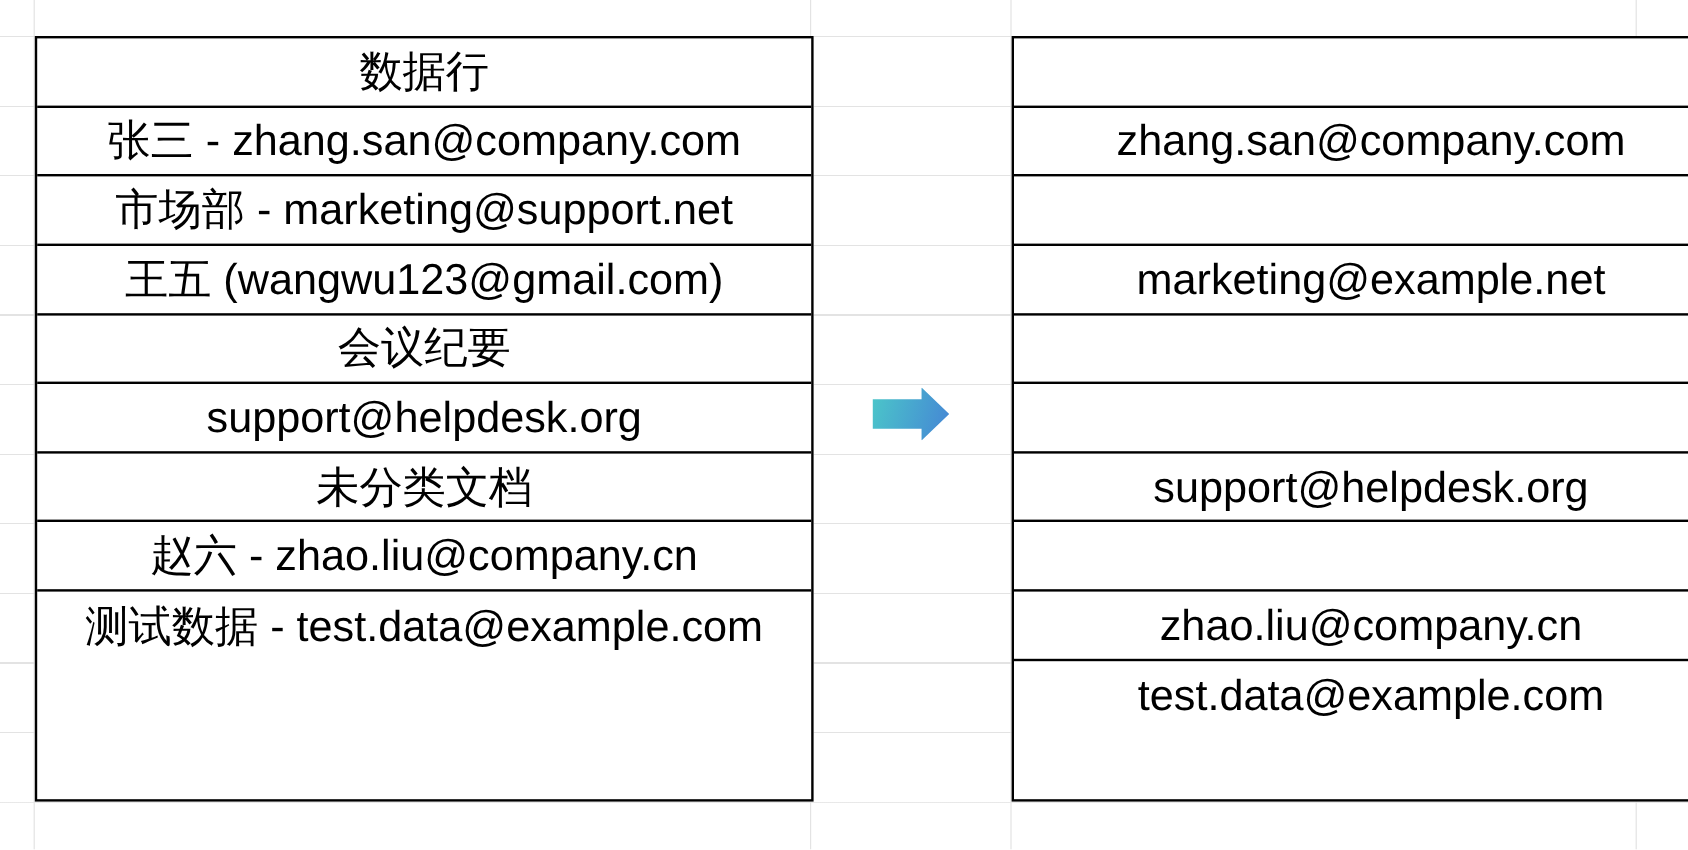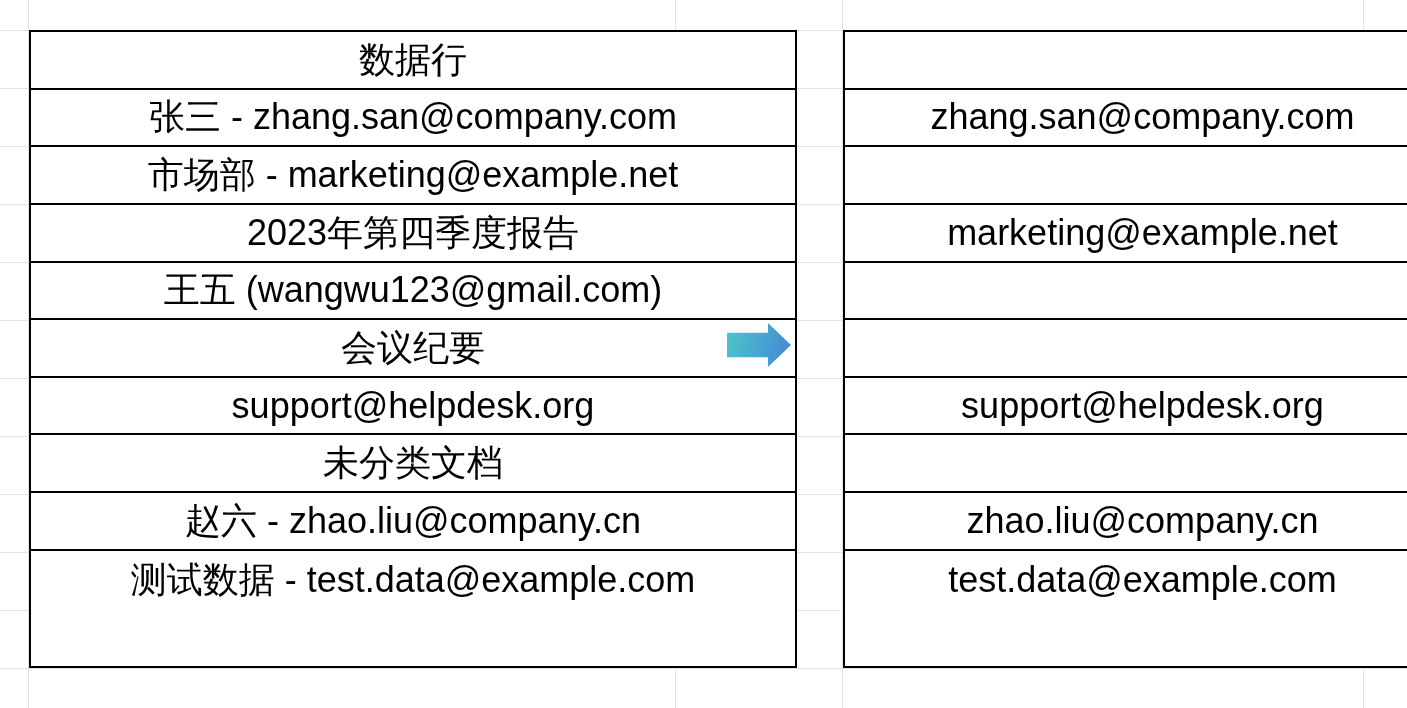--- a/index.html
+++ b/index.html
@@ -34,21 +34,21 @@
   .xtable {
     position: absolute;
     top: 30px;
     height: 638px;
     box-sizing: border-box;
     background: #ffffff;
     border: 2px solid #000000;
     display: grid;
     grid-template-rows: repeat(11, 1fr);
   }
-  #left-table  { left: 29px;  width: 768px; }
+  #left-table  { left: 29px;  width: 649px; }
   #right-table { left: 843px; width: 599px; }
   .cell {
     box-sizing: border-box;
     border-bottom: 2px solid #000000;
     display: flex;
     align-items: center;
     justify-content: center;
     font-size: 36px;
     line-height: 1;
     color: #000000;
@@ -73,22 +73,21 @@
   <div class="hgrid"></div>
   <div class="vline" style="left:28px"></div>
   <div class="vline" style="left:675px"></div>
   <div class="vline" style="left:842px"></div>
   <div class="vline" style="left:1363px"></div>
 
   <div class="xtable" id="left-table">
     <div class="cell">数据行</div>
 
   <div class="cell">张三 - zhang.san@company.com</div>
-      <div class="cell">市场部 - marketing@example.net</div>
-      <div class="cell">2023年第四季度报告</div>
+      <div class="cell">市场部 - marketing@support.net</div>
       <div class="cell">王五 (wangwu123@gmail.com)</div>
       <div class="cell">会议纪要</div>
       <div class="cell">support@helpdesk.org</div>
       <div class="cell">未分类文档</div>
       <div class="cell">赵六 - zhao.liu@company.cn</div>
       <div class="cell">测试数据 - test.data@example.com</div>
     </div>
 
   <div class="arrow" style="background: linear-gradient(105deg, rgb(75, 199, 201), rgb(69, 133, 213));"></div>
 

